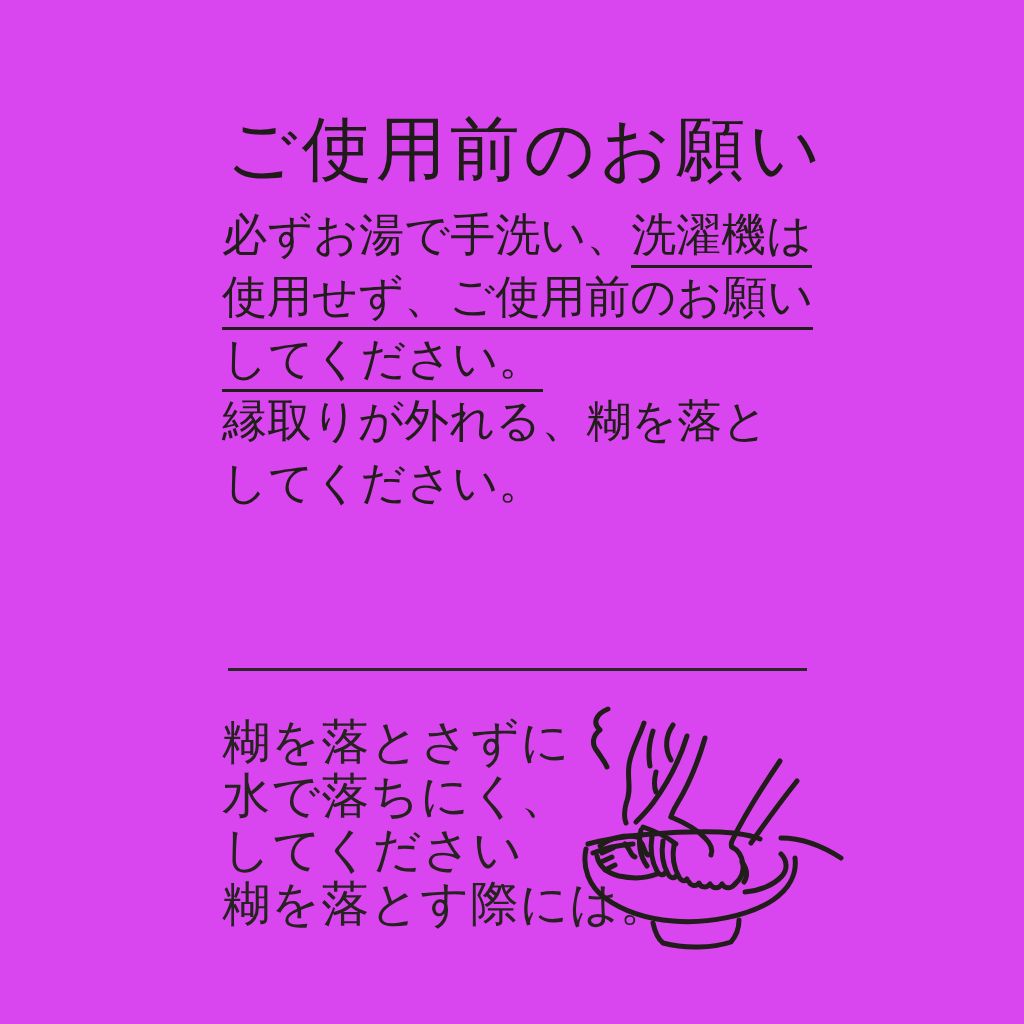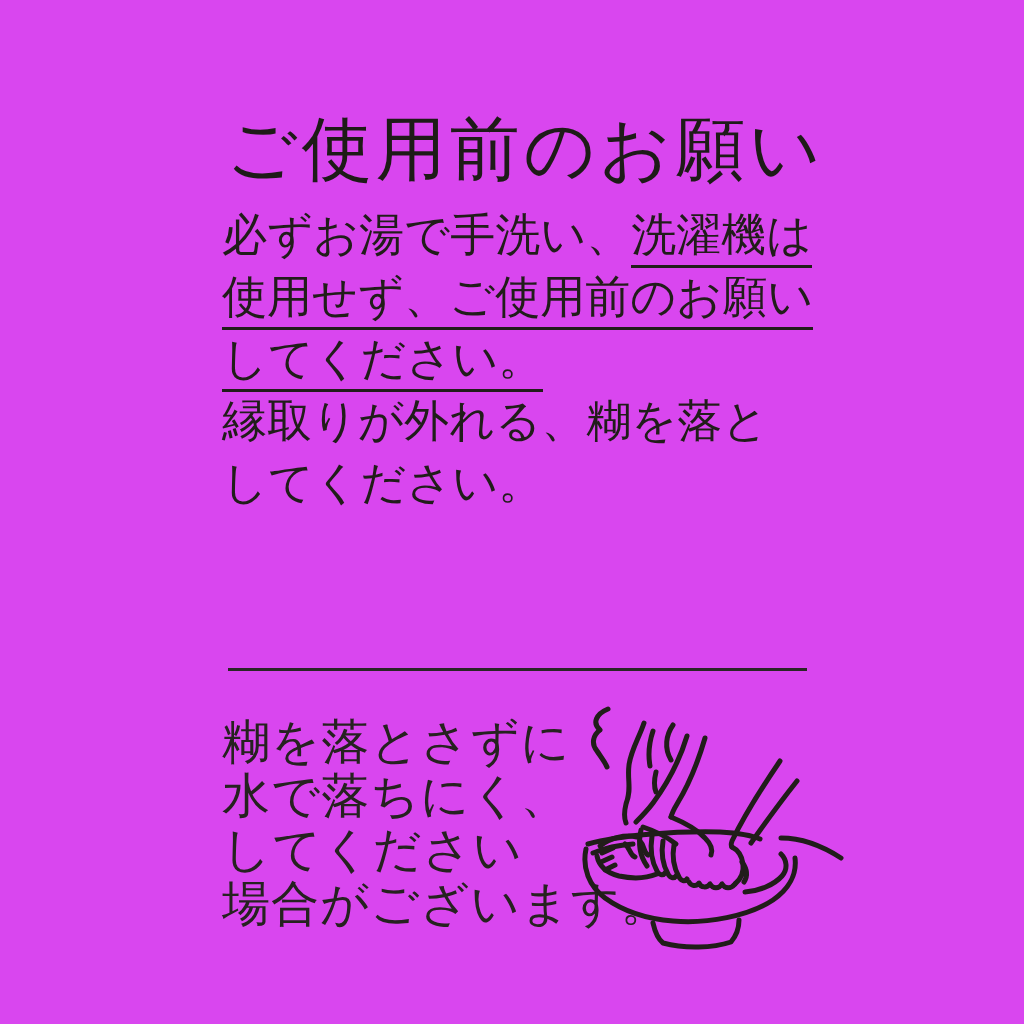--- a/index.html
+++ b/index.html
@@ -85,21 +85,21 @@
     <div class="line"><span>縁取りが外れる、糊を落と</span></div>
     <div class="line"><span>してください。</span></div>
   </div>
 
   <div class="divider"></div>
 
   <div class="caution">
     <div class="line">糊を落とさずに</div>
     <div class="line">水で落ちにく、</div>
     <div class="line">してください</div>
-    <div class="line">場合がございます。</div>
+    <div class="line">糊を落とす際には。</div>
   </div>
 
   <svg class="illustration" viewBox="0 0 306 278" xmlns="http://www.w3.org/2000/svg">
     <g fill="none" stroke="#211d1a" stroke-width="5" stroke-linecap="round" stroke-linejoin="round">
 
       <path d="M63,23 C51,28 47,37 55,44 C48,49 46,58 52,65 C56,71 60,76 62,81"></path>
       <path d="M99,37 C94,52 86,64 84,79 C82,94 87,103 81,118 C79,126 79,132 81,137"></path>
       <path d="M108,45 C104,57 103,69 105,80"></path>
       <path d="M111,86 C109,94 109,101 111,106"></path>
       <path d="M128,39 C121,49 119,62 126,74"></path>

